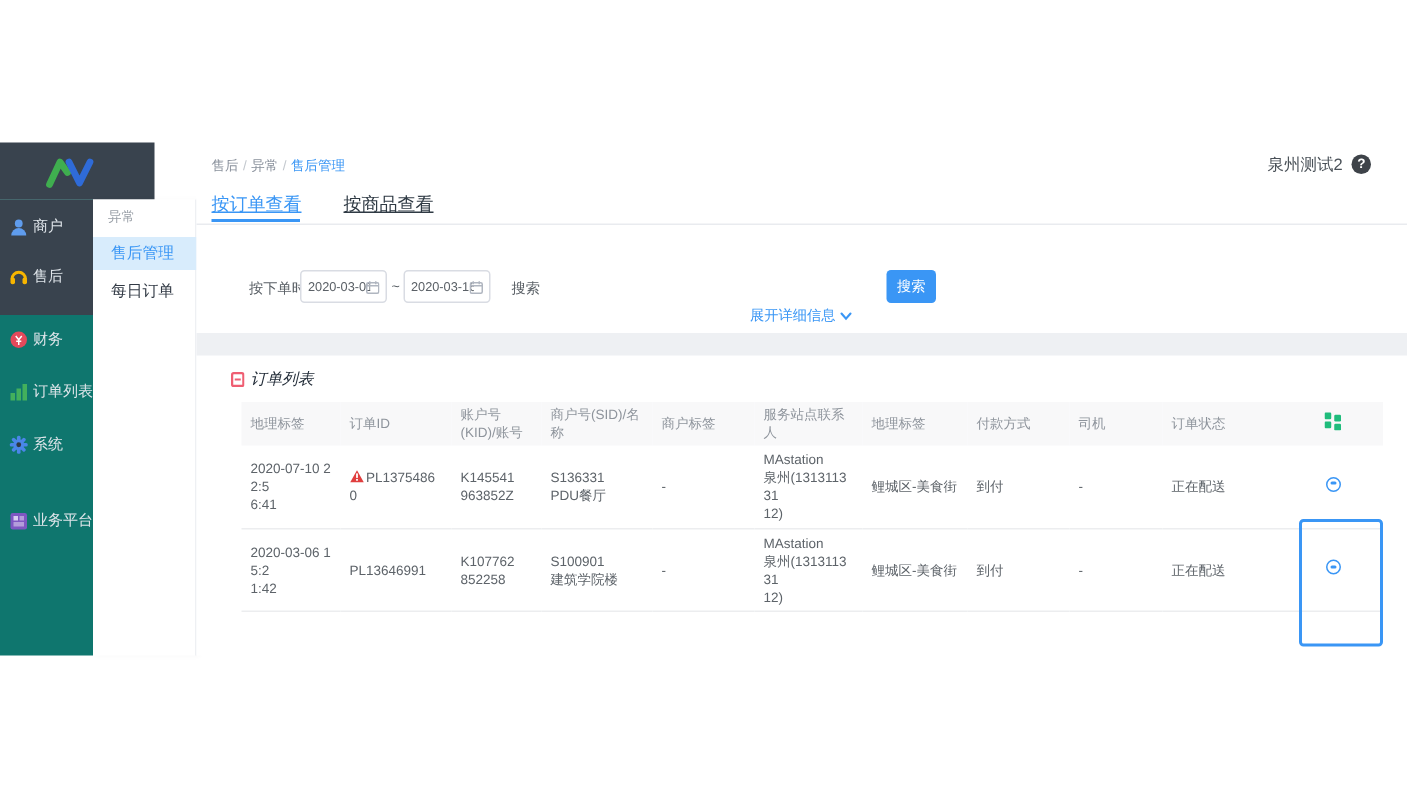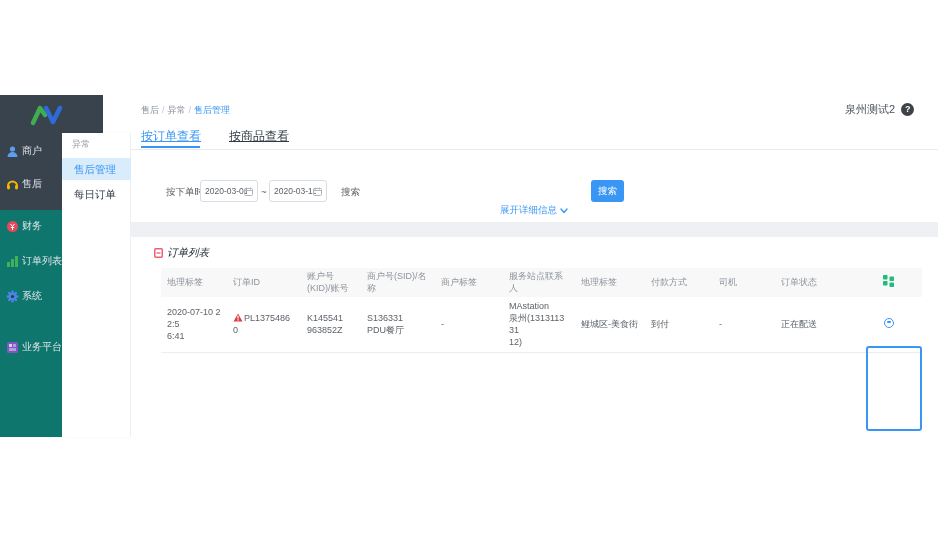--- a/index.html
+++ b/index.html
@@ -244,18 +244,36 @@
       <td class="c-mtag">-</td>
       <td class="c-station">MAstation
 泉州(131311331
 12)</td>
       <td class="c-geo">鲤城区-美食街</td>
       <td class="c-pay">到付</td>
       <td class="c-driver">-</td>
       <td class="c-status">正在配送</td>
       <td class="c-action"><span class="eye-icon"></span></td>
     </tr>
+        <tr class="t-row">
+      <td class="c-date">2020-03-06 15:2
+1:42</td>
+      <td class="c-oid"><span class="oid-text">PL13646991</span></td>
+      <td class="c-account">K107762
+852258</td>
+      <td class="c-merchant">S100901
+建筑学院楼</td>
+      <td class="c-mtag">-</td>
+      <td class="c-station">MAstation
+泉州(131311331
+12)</td>
+      <td class="c-geo">鲤城区-美食街</td>
+      <td class="c-pay">到付</td>
+      <td class="c-driver">-</td>
+      <td class="c-status">正在配送</td>
+      <td class="c-action"><span class="eye-icon"></span></td>
+    </tr>
       </tbody>
   </table>
 
   <div class="sel-rect"></div>
 
 </div>
 
 </body></html>

